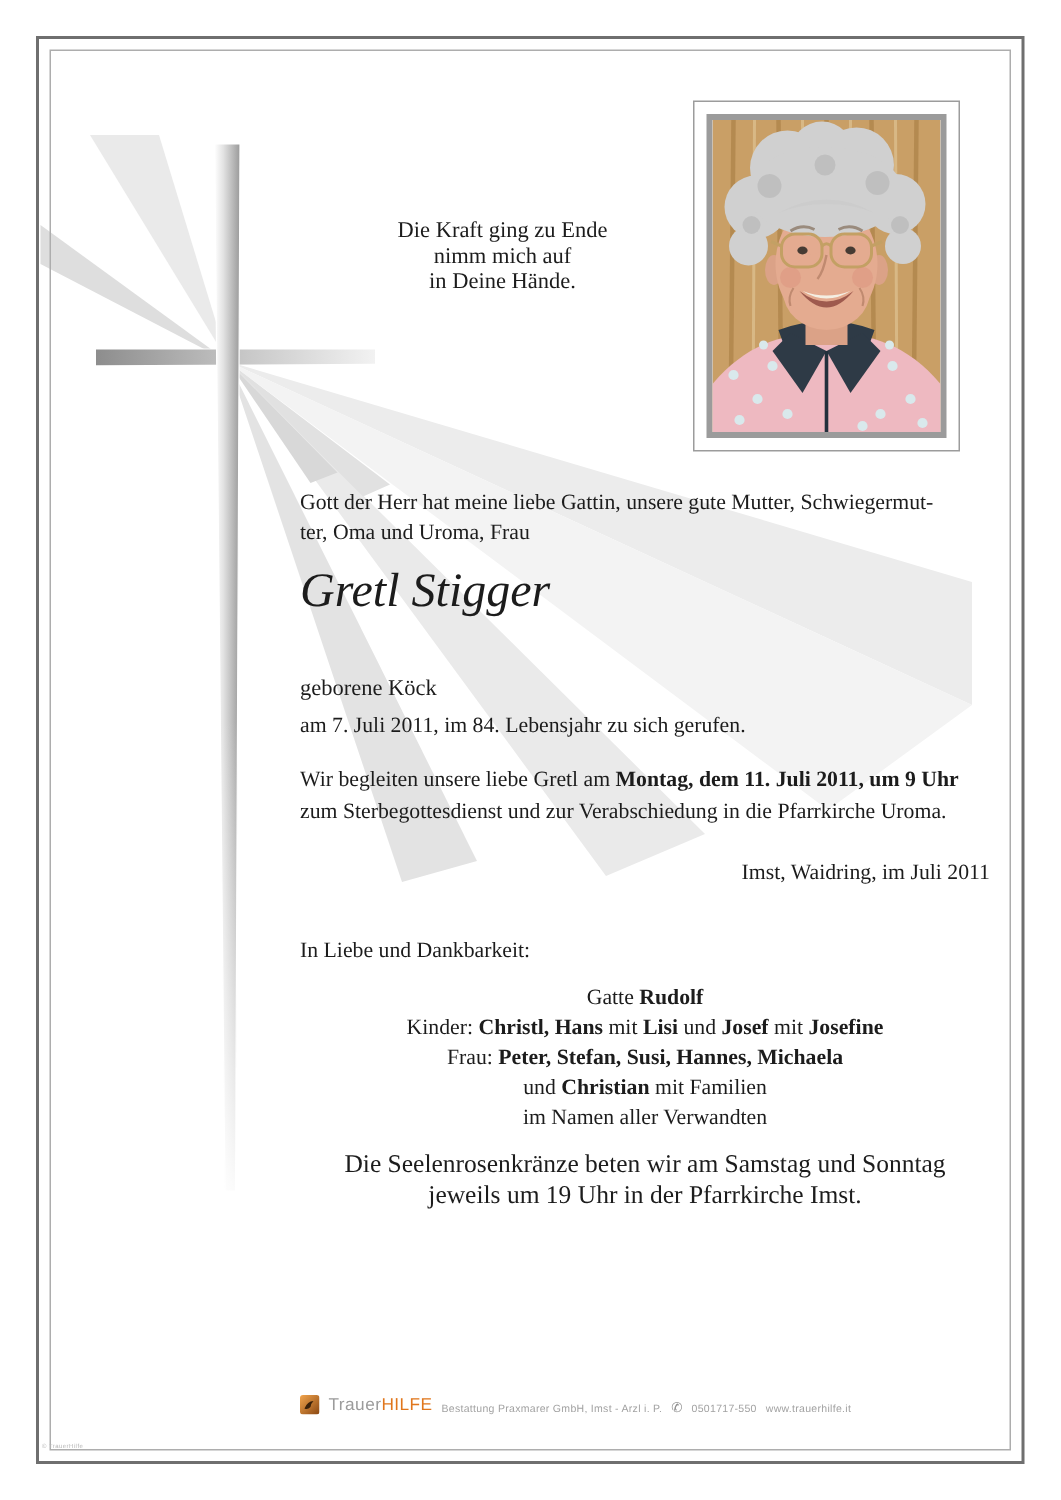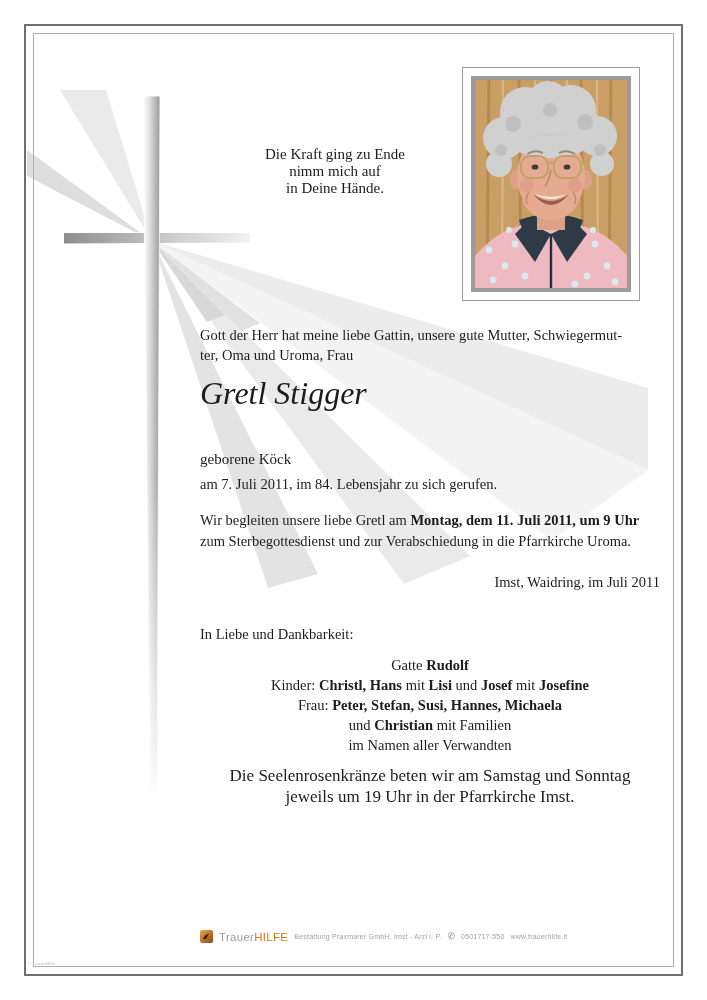--- a/index.html
+++ b/index.html
@@ -23,21 +23,21 @@
   .name{top:370px;text-align:left;font-style:italic;font-size:32px;line-height:46px;}
   .maiden{top:434px;text-align:left;font-size:15px;margin-top:17px;}
   .called{top:476px;font-size:14.5px;}
   .funeral{top:510px;font-size:14.5px;line-height:21px;white-space:nowrap;}
   .placedate{top:574px;text-align:right;font-size:14.5px;}
   .gratitude{top:626px;text-align:left;font-size:14.5px;}
   .family{top:655px;text-align:center;font-size:14.5px;line-height:20px;}
   .rosary{top:765px;text-align:center;font-size:17px;line-height:21px;}
   b{font-weight:bold;}
   
-  .footer{position:absolute;left:200px;top:930px;display:flex;align-items:center;gap:6px;
+  .footer{position:absolute;left:200px;top:930px;display:flex;align-items:flex-end;gap:6px;
           font-family:"Liberation Sans",sans-serif;}
   .brand{font-size:11.5px;letter-spacing:.3px;white-space:nowrap;}
   .brand .t{color:#9b9b9b;}
   .brand .h{color:#e0761c;}
   .finfo{font-size:7px;color:#a2a2a2;white-space:nowrap;letter-spacing:.2px;}
   .phone-ic{font-size:9px;color:#8f8f8f;line-height:1;}
   .copyright{position:absolute;left:28px;top:961px;font-family:"Liberation Sans",sans-serif;
              font-size:4px;color:#b5b5b5;letter-spacing:.3px;}
 </style>
 </head>

